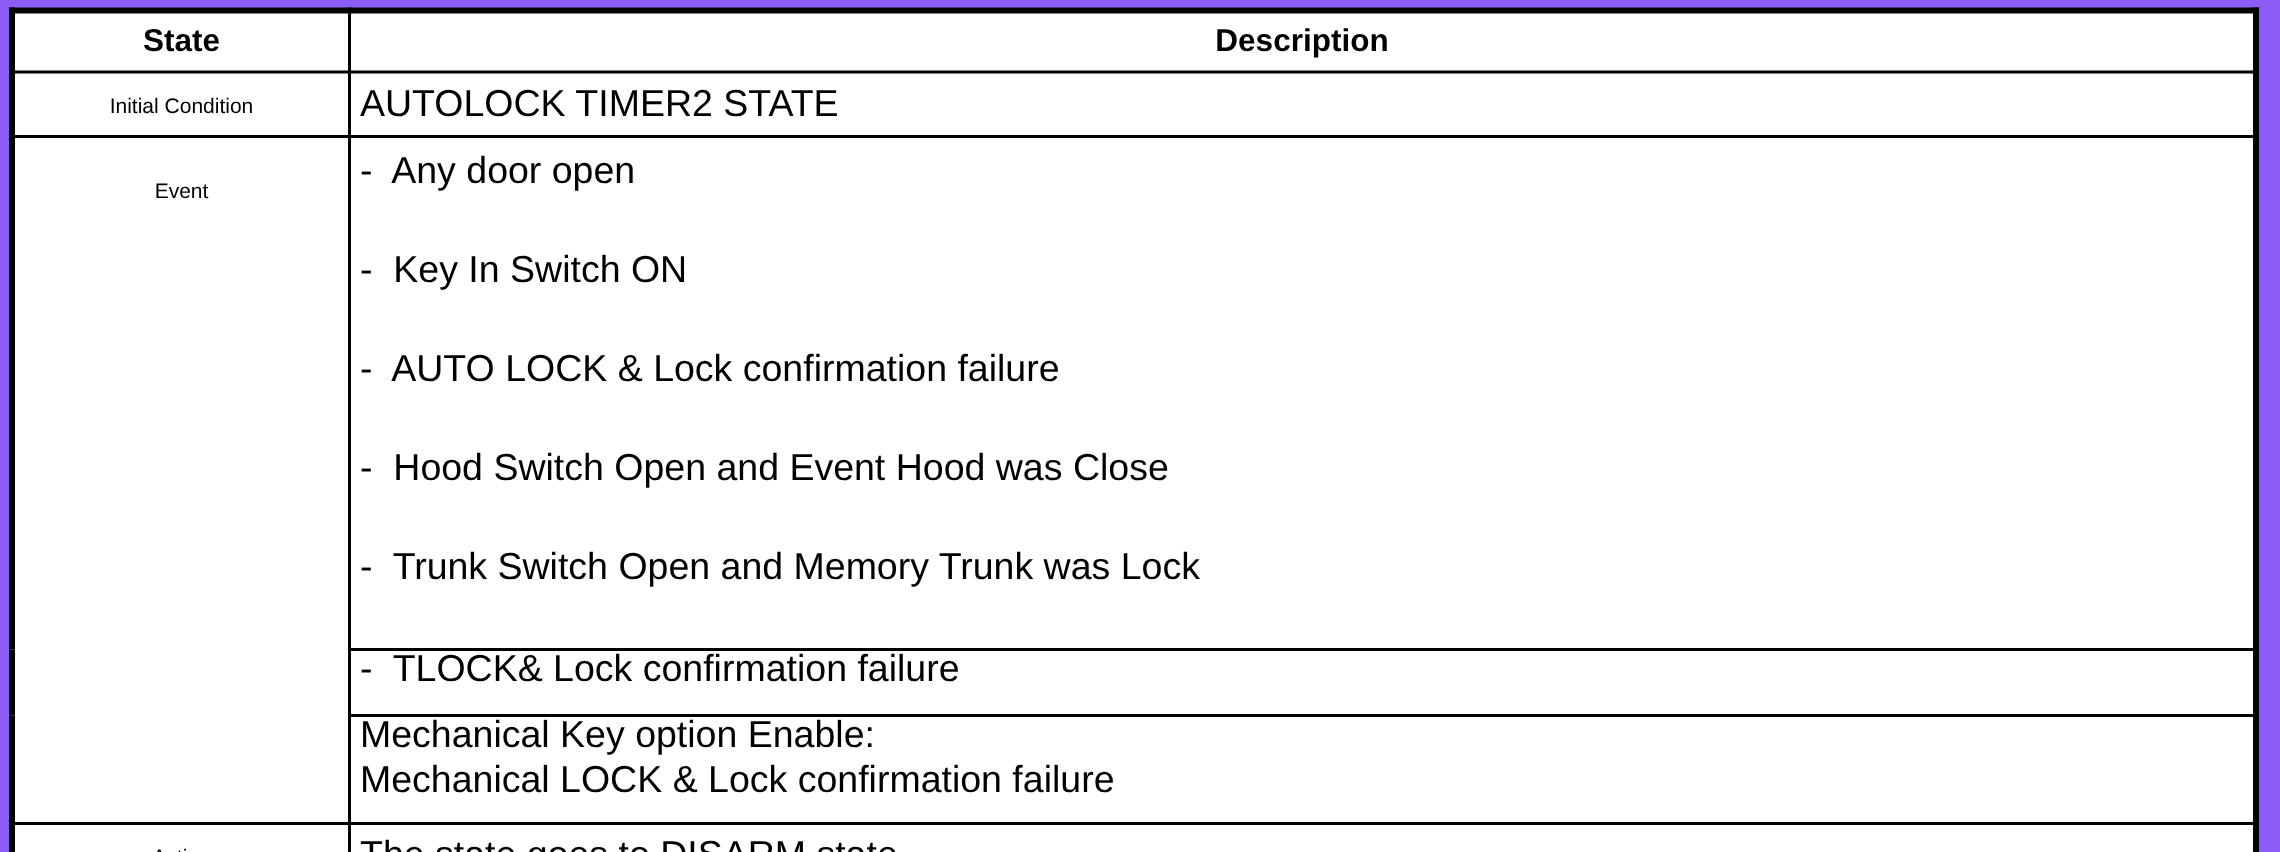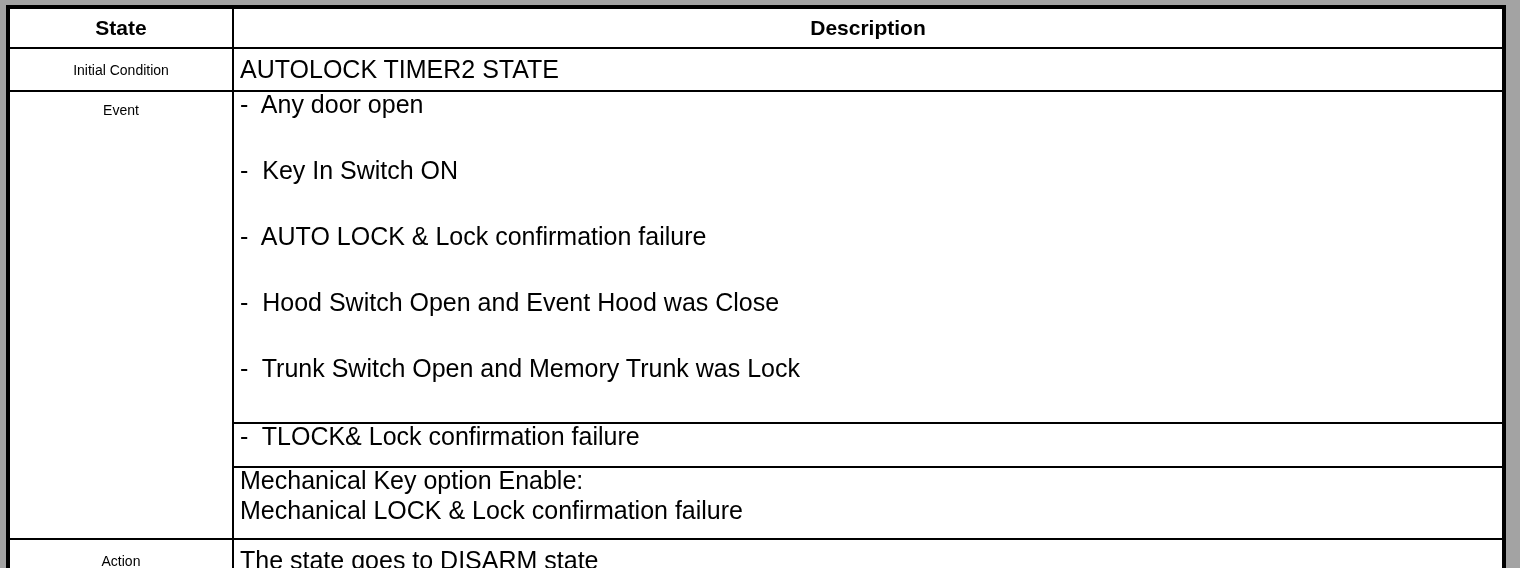--- a/index.html
+++ b/index.html
@@ -12,21 +12,21 @@
     height: 568px;
     font-family: "Liberation Sans", sans-serif;
     color: #000000;
     overflow: hidden;
   }
 
   .page {
     position: relative;
     width: 1520px;
     height: 568px;
-    background: #a3a3a3;
+    background: #8b5cf6;
   }
 
   
   .spec-table {
     position: absolute;
     left: 6px;
     top: 5px;
     width: 1500px;
     border-collapse: collapse;
     table-layout: fixed;
@@ -81,26 +81,26 @@
   }
 
   
   .row-initial td { height: 41px; vertical-align: middle; }
 
   
   .event-label-cell {
     vertical-align: top;
   }
   .event-label-cell .label {
-    padding-top: 11px;
+    padding-top: 28px;
   }
 
   .event-main-cell { height: 268px; }
   .event-list {
-    padding-top: 0;
+    padding-top: 10px;
     border-radius: 30px;
   }
   .event-list .line {
     display: block;
     padding-left: 6px;
     height: 66px;
     white-space: pre;
   }
 
   .event-tlock-cell { height: 42px; vertical-align: middle; }

